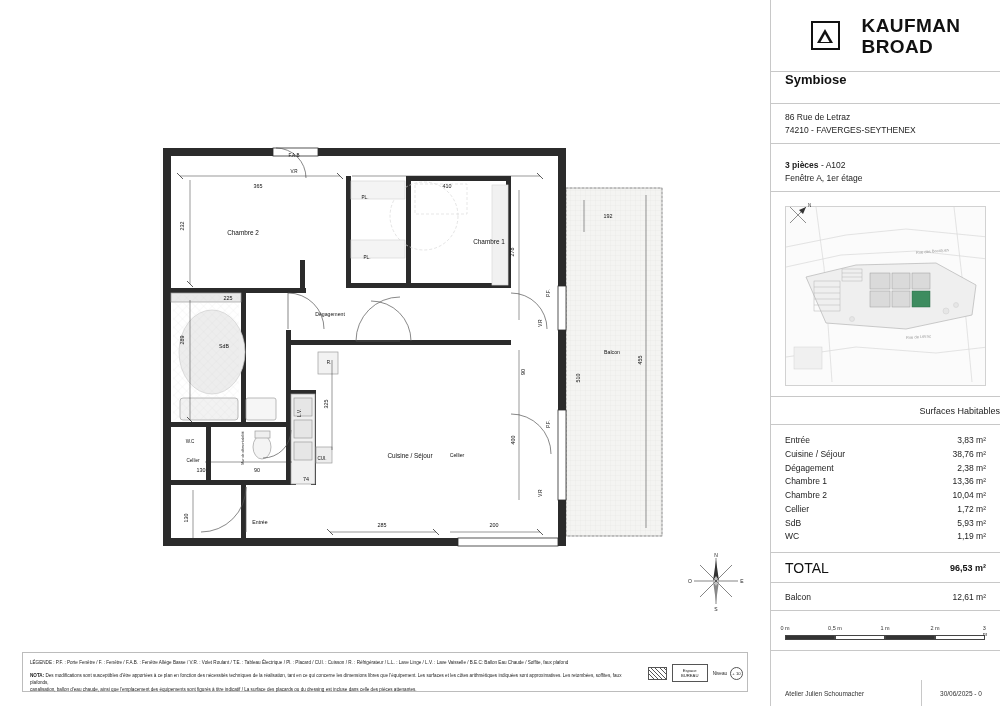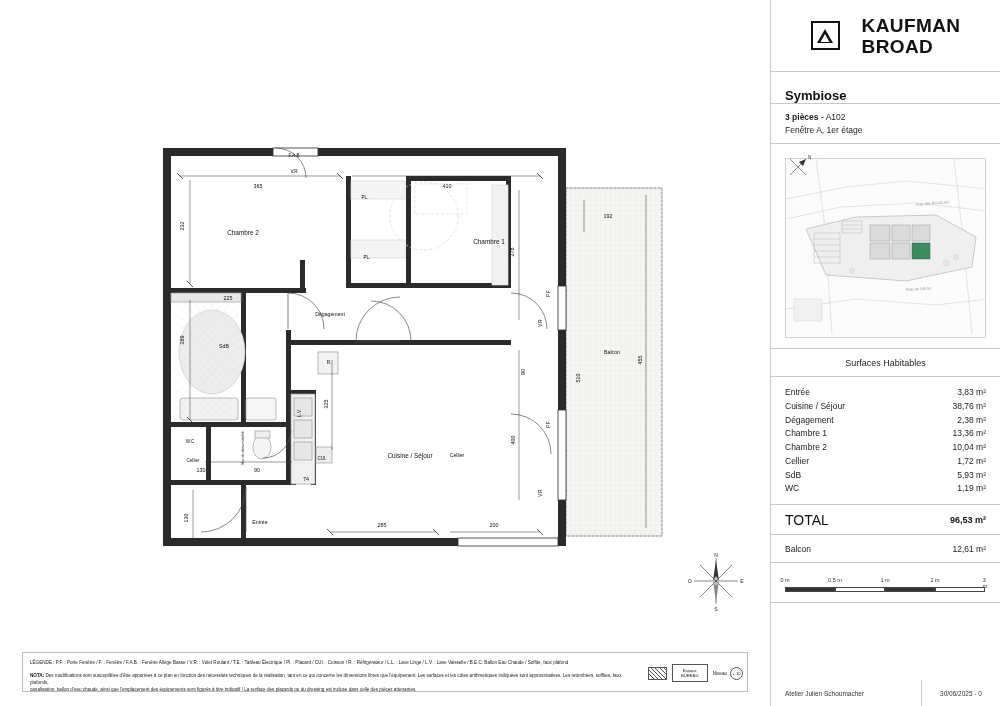--- a/index.html
+++ b/index.html
@@ -23,37 +23,37 @@
   .sb-sec{border-bottom:1px solid #c8c8c8;box-sizing:border-box;}
 
   .logo-box{height:72px;display:flex;align-items:center;justify-content:center;}
   .logo{display:flex;align-items:center;gap:22px;}
   .logo-mark{width:29px;height:29px;border:2px solid #111;display:flex;align-items:center;justify-content:center;box-sizing:border-box;}
   .logo-mark svg{display:block}
   .logo-text{line-height:1.0;}
   .logo-text .l1,.logo-text .l2{font-weight:bold;font-size:19px;letter-spacing:.4px;color:#111;}
   .logo-text .l2{margin-top:2px;}
 
-  .prog-box{height:32px;display:flex;align-items:flex-end;padding-left:14px;}
+  .prog-box{height:32px;display:flex;align-items:flex-start;padding-left:14px;}
   .prog-name{font-size:13px;font-weight:bold;color:#111;}
 
   .addr-box{height:40px;padding:7px 0 0 14px;}
   .addr-box div{font-size:8.5px;color:#222;line-height:1.5;}
 
-  .lot-box{height:40px;padding:7px 0 0 14px;}
+  .lot-box{height:40px;padding:7px 0 0 14px;margin-top:8px;}
   .lot-l1{font-size:8.5px;color:#222;line-height:1.5;}
   .lot-l1 b{font-weight:bold;}
   .lot-l2{font-size:8.5px;color:#222;line-height:1.5;}
 
   .plan-box{height:205px;position:relative;padding:6px 10px;box-sizing:border-box;}
   .masterplan{position:absolute;left:14px;top:14px;right:14px;bottom:10px;border:1px solid #d2d2d2;background:#fbfbfb;overflow:hidden;}
   .compass-mini{position:absolute;left:14px;top:10px;width:26px;height:26px;}
   .compass-mini svg{display:block}
 
-  .surf-title-box{height:28px;display:flex;align-items:center;justify-content:center;}
+  .surf-title-box{height:28px;display:flex;align-items:center;justify-content:flex-end;}
   .surf-title{font-size:9px;color:#222;}
 
   .surf-box{padding:9px 14px 8px 14px;}
   .surf-row{display:flex;justify-content:space-between;font-size:8.5px;color:#222;line-height:1.62;}
   .surf-row .v{font-variant-numeric:tabular-nums;}
   .total-box{height:30px;display:flex;align-items:center;justify-content:space-between;padding:0 14px;}
   .total-box .k{font-size:14px;color:#111;}
   .total-box .v{font-size:9px;font-weight:bold;color:#111;}
   .balcon-box{height:28px;display:flex;align-items:center;justify-content:space-between;padding:0 14px;}
   .balcon-box .k,.balcon-box .v{font-size:8.5px;color:#222;}
@@ -342,20 +342,24 @@
           <div class="l1">KAUFMAN</div>
           <div class="l2">BROAD</div>
         </div>
       </div>
     </div>
 
     <div class="sb-sec prog-box">
       <span class="prog-name">Symbiose</span>
     </div>
 
+    <div class="sb-sec addr-box">
+      <div>86 Rue de Letraz</div>
+      <div>74210 - FAVERGES-SEYTHENEX</div>
+    </div>
 
     <div class="sb-sec lot-box">
       <div class="lot-l1">
         <b>3 pièces</b>
         <span>- A102</span>
       </div>
       <div class="lot-l2">Fenêtre A, 1er étage</div>
     </div>
 
     <div class="sb-sec plan-box">

